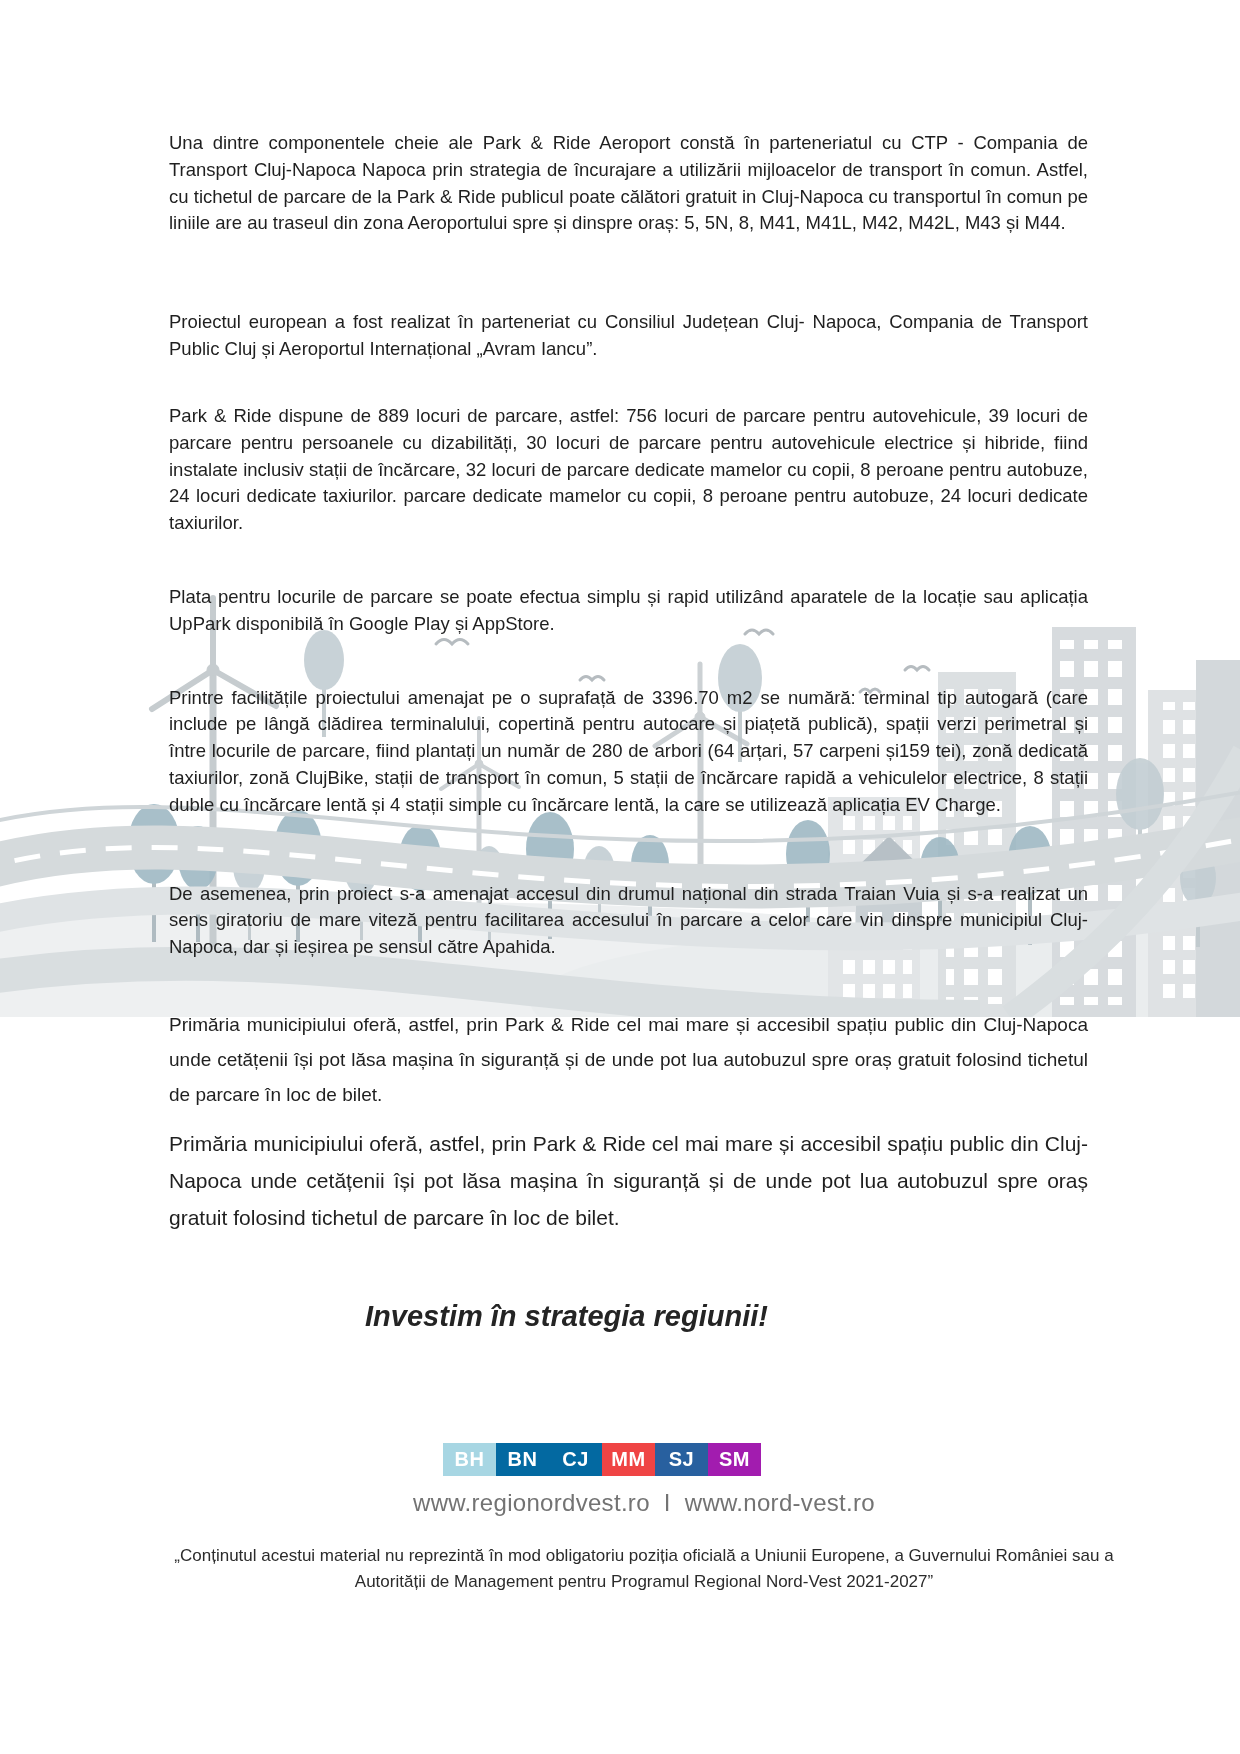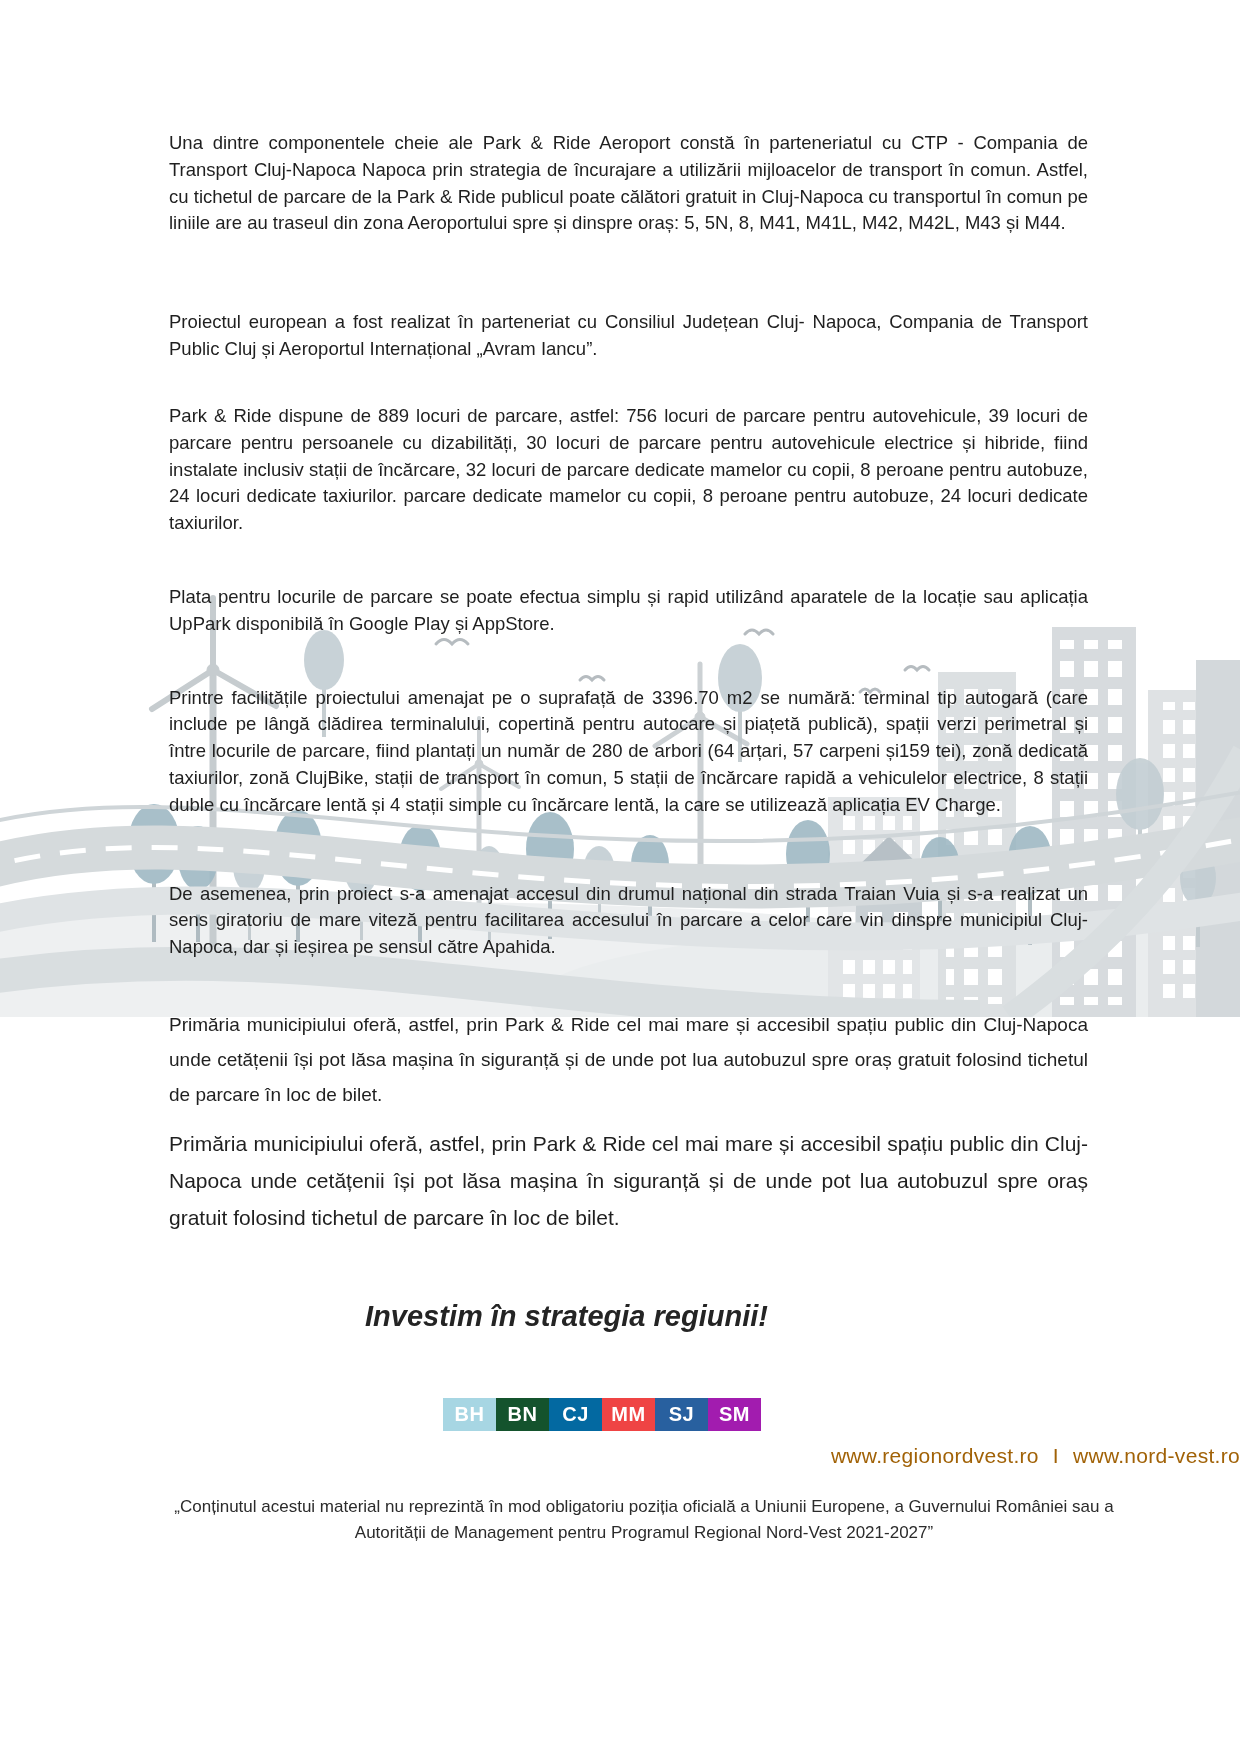--- a/index.html
+++ b/index.html
@@ -36,36 +36,36 @@
   #par-8{margin-top:14px;font-size:21px;line-height:1.74;}
   .closing-heading{
     position:relative;left:-62px;
     margin-top:64px;
     text-align:center;
     font-size:29px;
     font-weight:bold;
     font-style:italic;
     color:#242424;
   }
-  .footer{position:relative;z-index:1;margin-top:65px;padding-left:48px;}
+  .footer{position:relative;z-index:1;margin-top:110px;padding-left:48px;}
   .county-bar{
     position:relative;left:-42px;
     display:flex;justify-content:center;
   }
   .county-box{
     width:53px;height:33px;
     display:flex;align-items:center;justify-content:center;
     color:#ffffff;font-weight:bold;font-size:20px;
     letter-spacing:0.5px;
   }
   .links-line{
     margin-top:13px;
-    text-align:right;
-    font-size:21px;
-    color:#a16207;
+    text-align:center;
+    font-size:24px;
+    color:#737373;
     letter-spacing:0.3px;
   }
   .links-line .sep{padding:0 14px;}
   .disclaimer{
     margin:26px auto 0;
     width:960px;
     text-align:center;
     font-size:17px;
     line-height:1.55;
     color:#2b2b2b;
@@ -206,21 +206,21 @@
     <p class="body-par" id="par-6">De asemenea, prin proiect s-a amenajat accesul din drumul național din strada Traian Vuia și s-a realizat un sens giratoriu de mare viteză pentru facilitarea accesului în parcare a celor care vin dinspre municipiul Cluj-Napoca, dar și ieșirea pe sensul către Apahida.</p>
     <p class="body-par" id="par-7">Primăria municipiului oferă, astfel, prin Park &amp; Ride cel mai mare și accesibil spațiu public din Cluj-Napoca unde cetățenii își pot lăsa mașina în siguranță și de unde pot lua autobuzul spre oraș gratuit folosind tichetul de parcare în loc de bilet.</p>
     <p class="body-par" id="par-8">Primăria municipiului oferă, astfel, prin Park &amp; Ride cel mai mare și accesibil spațiu public din Cluj-Napoca unde cetățenii își pot lăsa mașina în siguranță și de unde pot lua autobuzul spre oraș gratuit folosind tichetul de parcare în loc de bilet.</p>
 
     <div class="closing-heading">Investim în strategia regiunii!</div>
   </div>
 
   <div class="footer">
     <div class="county-bar">
       <span class="county-box" style="background-color: rgb(167, 214, 227);">BH</span>
-      <span class="county-box" style="background-color: #14532d;">BN</span>
+      <span class="county-box" style="background-color: #0369a1;">BN</span>
       <span class="county-box" style="background-color: #0369a1;">CJ</span>
       <span class="county-box" style="background-color: #ef4444;">MM</span>
       <span class="county-box" style="background-color: rgb(40, 96, 159);">SJ</span>
       <span class="county-box" style="background-color: #a21caf;">SM</span>
     </div>
     <div class="links-line">
       <span>www.regionordvest.ro</span><span class="sep">I</span><span>www.nord-vest.ro</span>
     </div>
     <div class="disclaimer">„Conținutul acestui material nu reprezintă în mod obligatoriu poziția oficială a Uniunii Europene, a Guvernului României sau a Autorității de Management pentru Programul Regional Nord-Vest 2021-2027”</div>
   </div>

